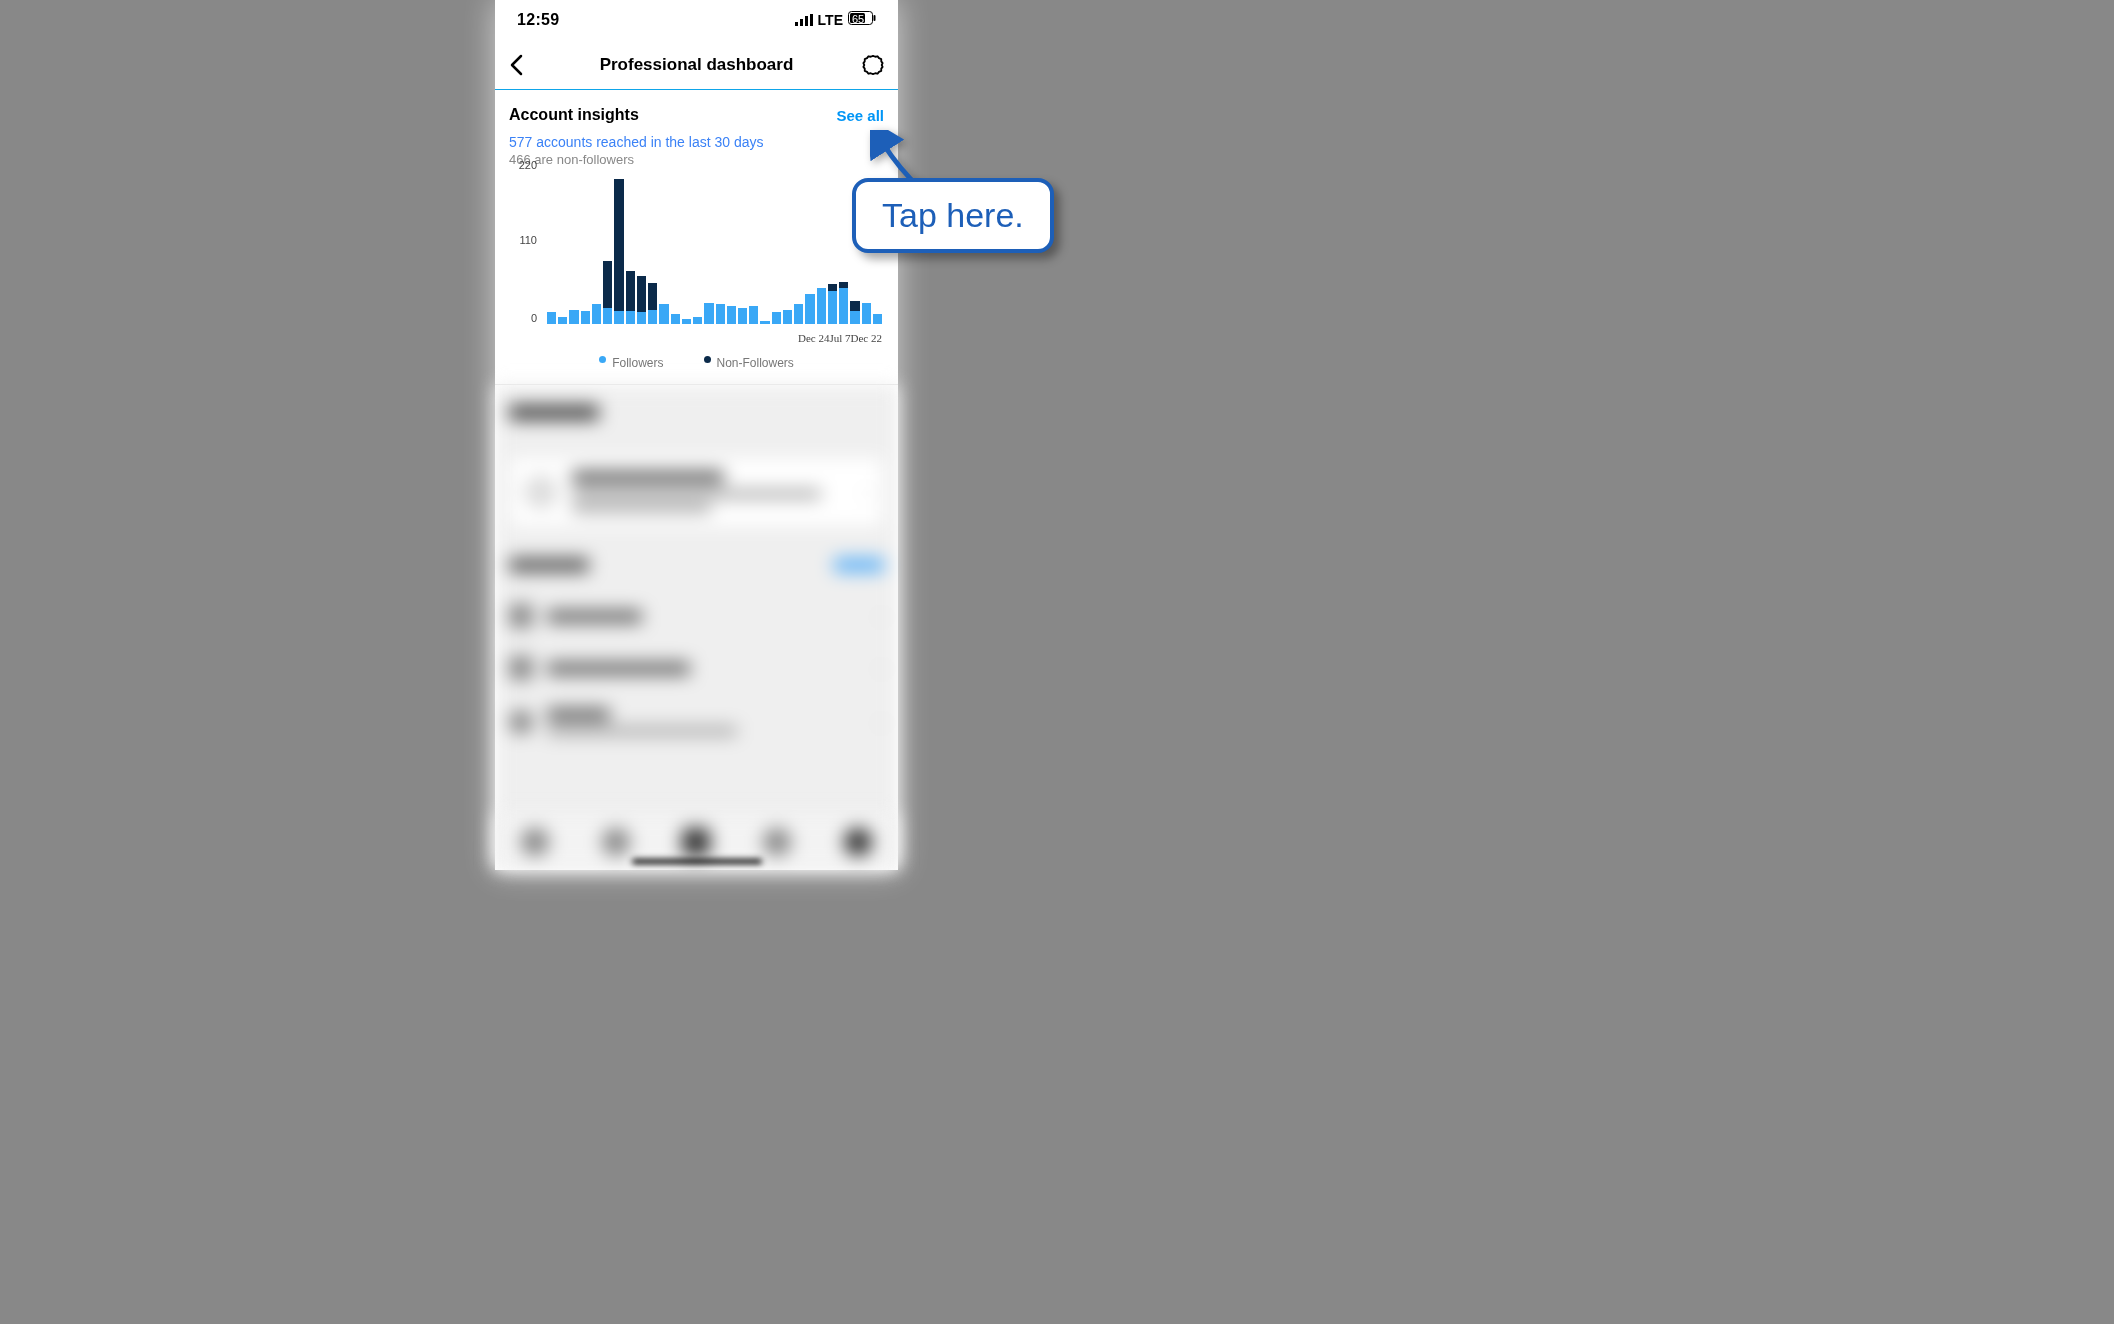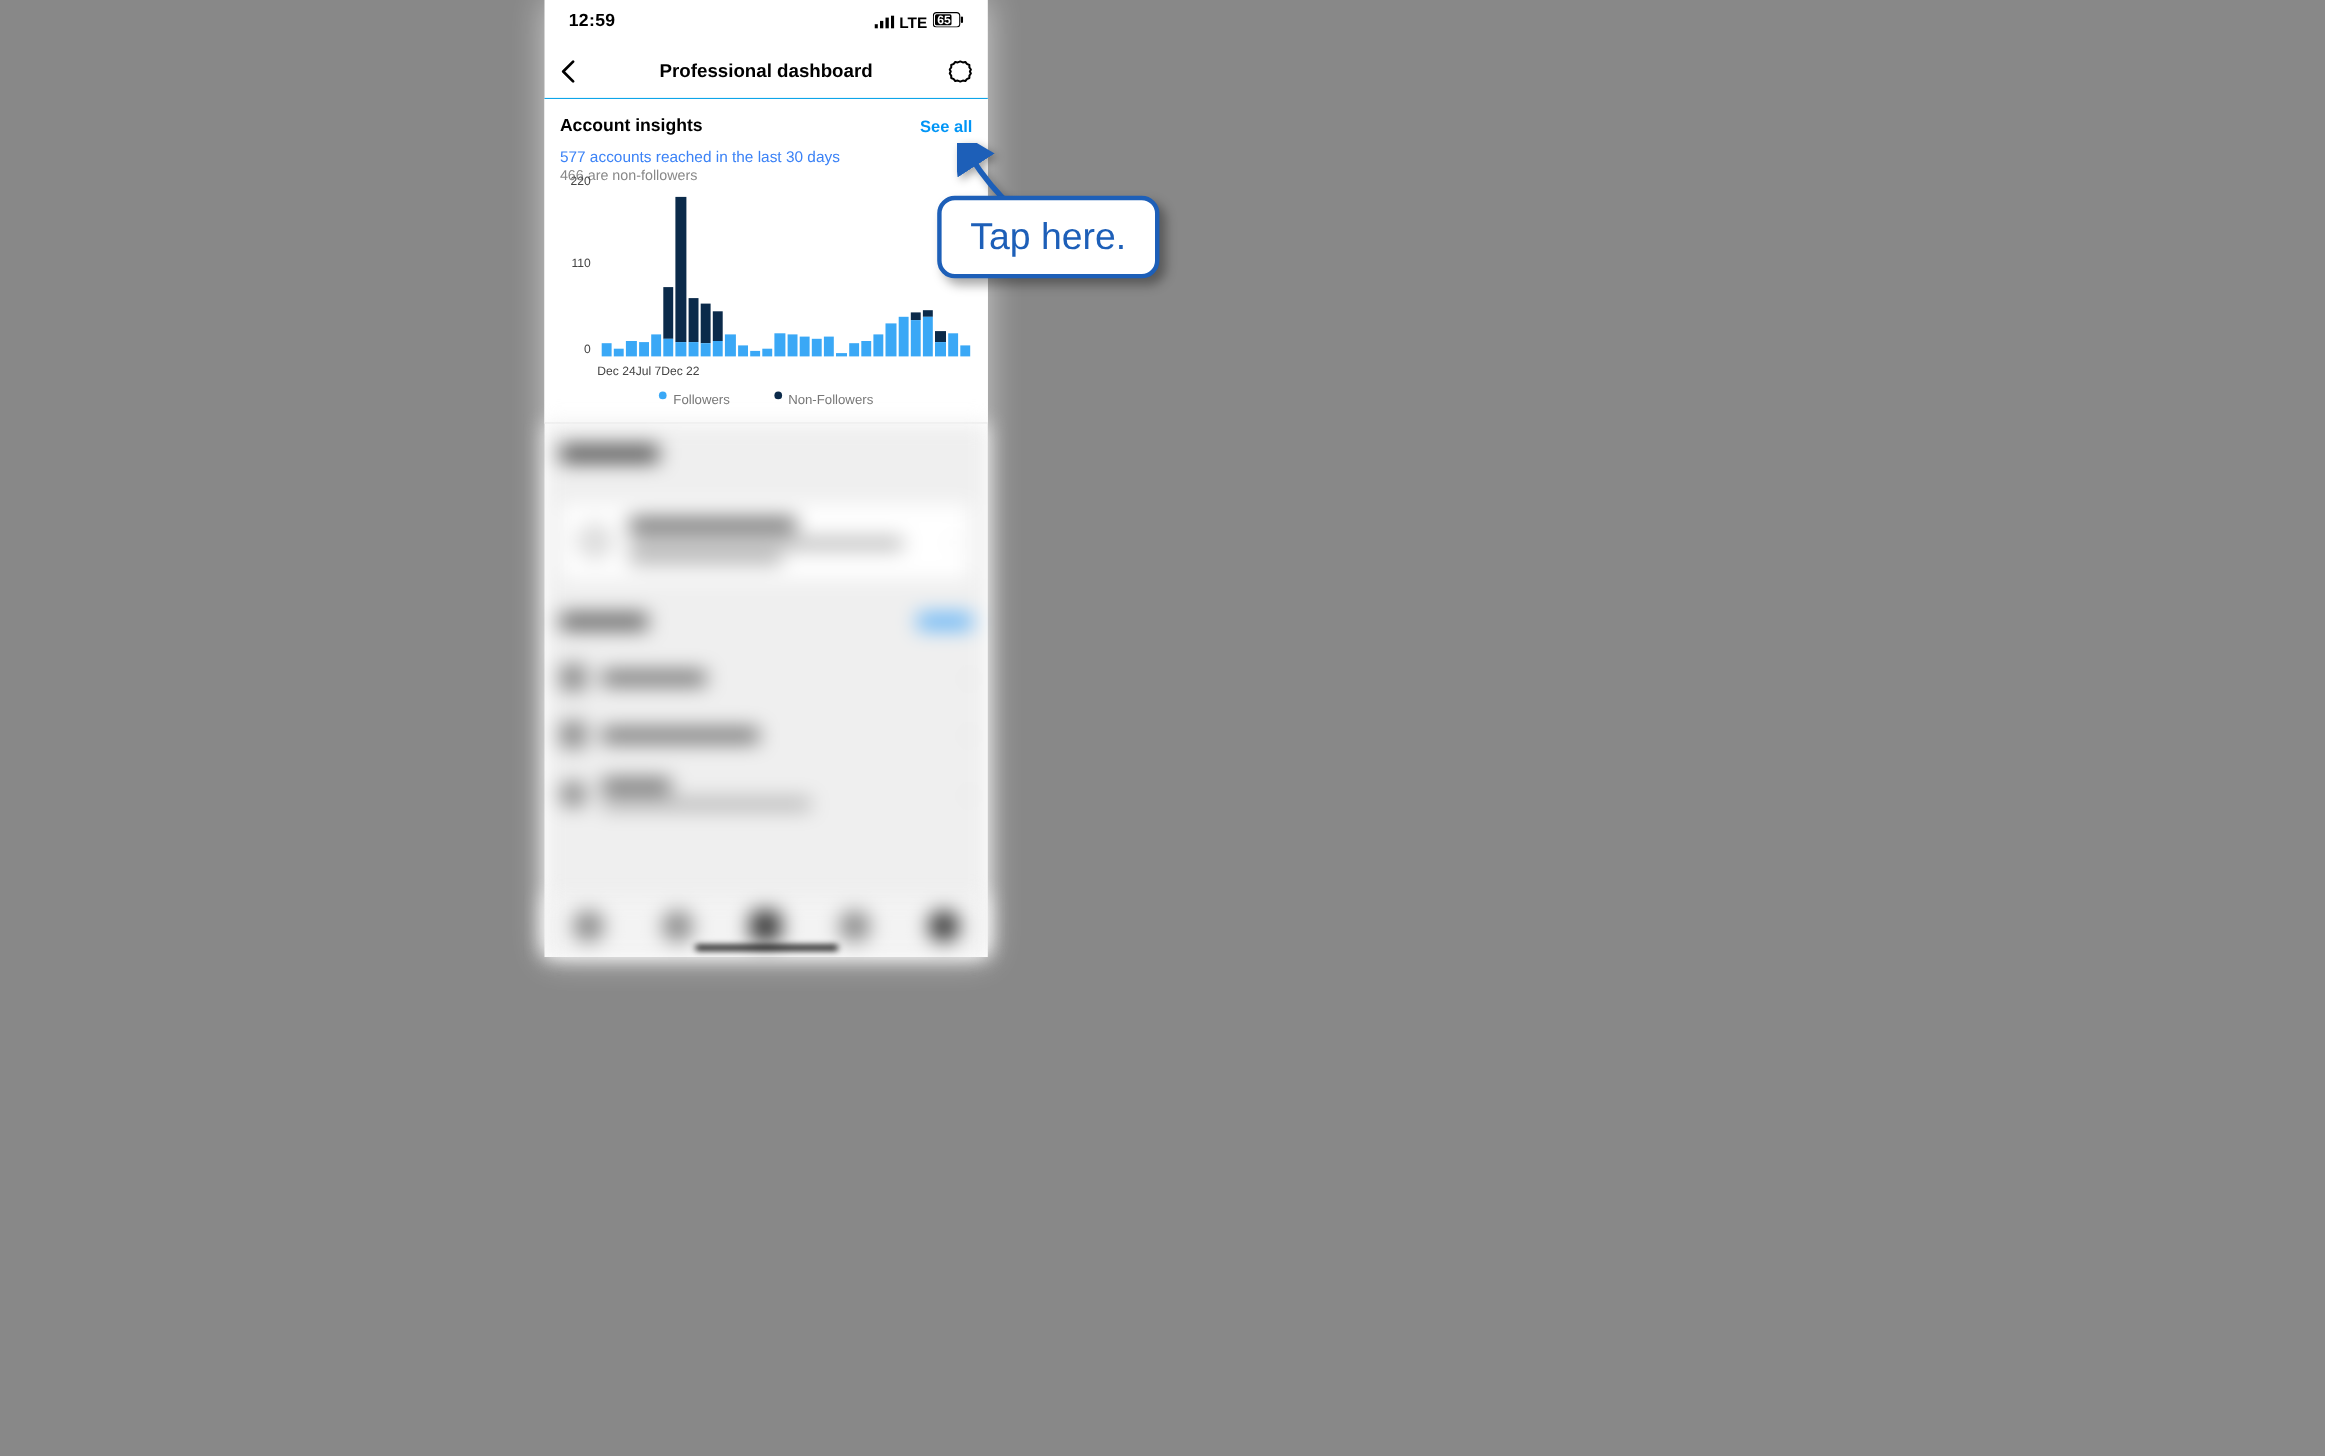--- a/index.html
+++ b/index.html
@@ -26,21 +26,21 @@
       display: flex;
       align-items: center;
       justify-content: space-between;
       padding: 0 22px;
       font-weight: 600;
     }
     .status-time { font-size: 16px; letter-spacing: 0.3px; }
     .status-right { display: flex; align-items: center; gap: 5px; }
     .signal-icon svg, .battery-icon svg { display: block; }
     .lte-text { font-size: 14px; font-weight: 600; }
-    .battery-text { font-size: 11px; font-weight: 700; color: #fff; position: absolute; left: 4px; top: 2px; }
+    .battery-text { font-size: 11px; font-weight: 400; color: #fff; position: absolute; left: 4px; top: 2px; }
     .battery-wrap { position: relative; }
     
     .header {
       height: 50px;
       display: flex;
       align-items: center;
       justify-content: space-between;
       padding: 0 14px;
       border-bottom: 1px solid #0ea5e9;
     }
@@ -89,22 +89,23 @@
       min-width: 0;
     }
     .seg-nf { background:#0b2a4a; width:100%; }
     .seg-f  { background:#3aa8f6; width:100%; }
     .x-axis {
       display:flex;
       margin-left: 34px;
       font-size: 11px;
       color:#444;
       margin-top: 8px;
-      justify-content: flex-start;
+      justify-content: flex-end;
       padding-right: 2px;
+      font-family: Liberation Serif, serif;
     }
     .legend {
       display:flex;
       justify-content:center;
       gap: 40px;
       margin-top: 12px;
       font-size: 12px;
       color:#777;
     }
     .legend-item { display:flex; align-items:flex-start; gap:6px; }

